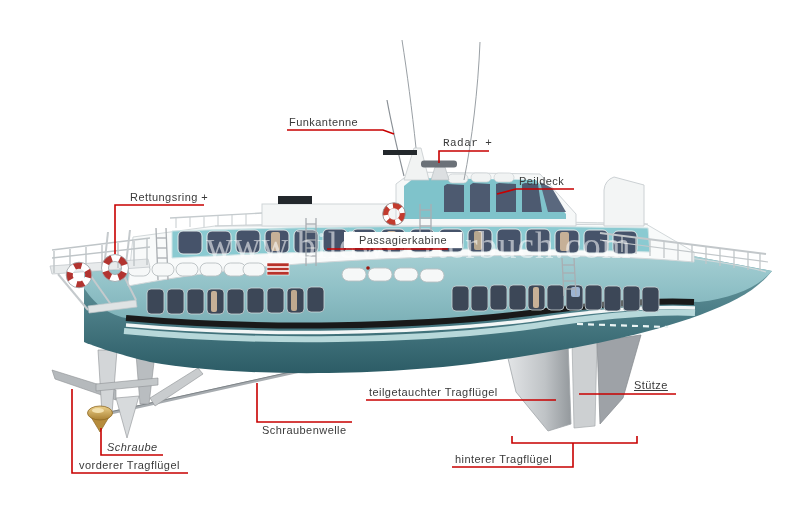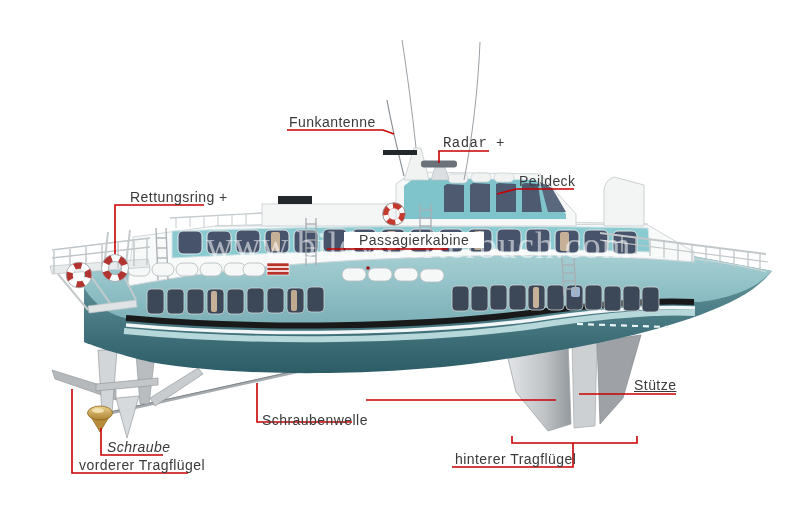--- a/index.html
+++ b/index.html
@@ -1,19 +1,19 @@
 <!DOCTYPE html>
 <html><head>
 <meta charset="utf-8">
 <style>
   html,body{margin:0;padding:0;background:#ffffff;}
   .stage{position:relative;width:800px;height:527px;background:#ffffff;overflow:hidden;
          font-family:"Liberation Sans", sans-serif;}
   .stage svg{position:absolute;left:0;top:0;}
-  .label{position:absolute;font-size:14px;letter-spacing:.45px;color:#3a3a3a;
+  .label{position:absolute;font-size:11px;letter-spacing:.45px;color:#3a3a3a;
          white-space:nowrap;line-height:14px;}
   .label.boxed{background:#ffffff;padding:1px 15px;}
 </style>
 </head>
 <body>
 
 <div class="stage">
 <svg width="800" height="527" viewBox="0 0 800 527">
   <defs>
     <linearGradient id="gHull" x1="0" y1="0" x2="0" y2="1">
@@ -302,18 +302,19 @@
     <polyline points="512,436 512,443 637,443 637,436"></polyline>
     <polyline points="573,443 573,467 452,467"></polyline>
   </g>
 </svg>
 
 <div class="label" style="left:289px;top:115px;">Funkantenne</div>
 <div class="label" style="left:443px;top:136px;font-family:Liberation Mono, monospace;">Radar +</div>
 <div class="label" style="left:519px;top:174px;">Peildeck</div>
 <div class="label" style="left:130px;top:190px;">Rettungsring +</div>
 <div class="label boxed" style="left:344px;top:232px;">Passagierkabine</div>
-<div class="label" style="left:262px;top:413px;">Schraubenwelle</div>
+<div class="label" style="left:262px;top:423px;">Schraubenwelle</div>
+<div class="label" style="left:369px;top:385px;">teilgetauchter Tragflügel</div>
 <div class="label" style="left:634px;top:378px;text-decoration:underline;">Stütze</div>
 <div class="label" style="left:107px;top:440px;font-style:italic;">Schraube</div>
 <div class="label" style="left:79px;top:458px;">vorderer Tragflügel</div>
 <div class="label" style="left:455px;top:452px;">hinterer Tragflügel</div>
 </div>
 
 </body></html>

